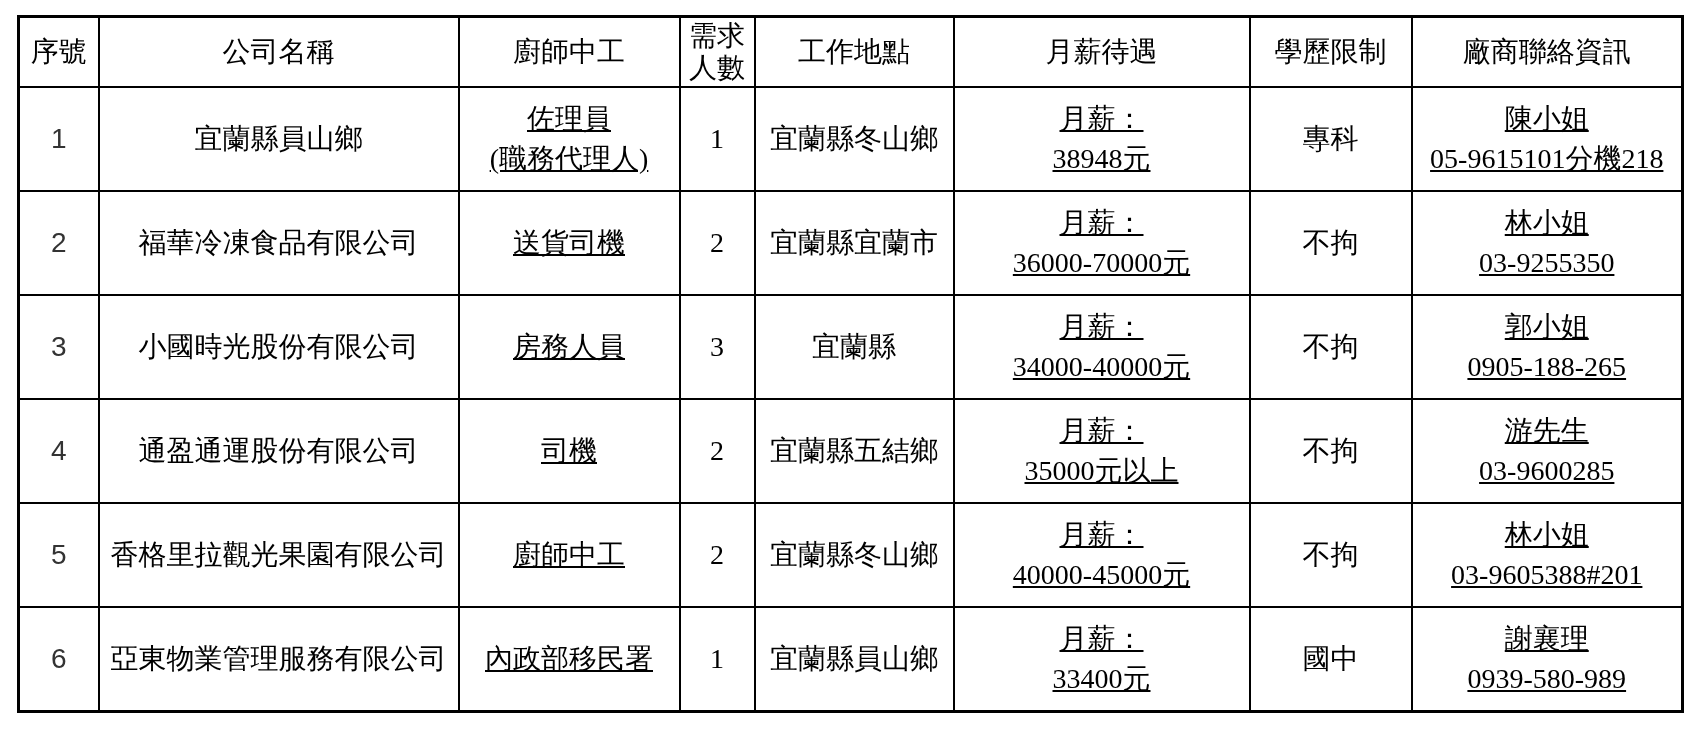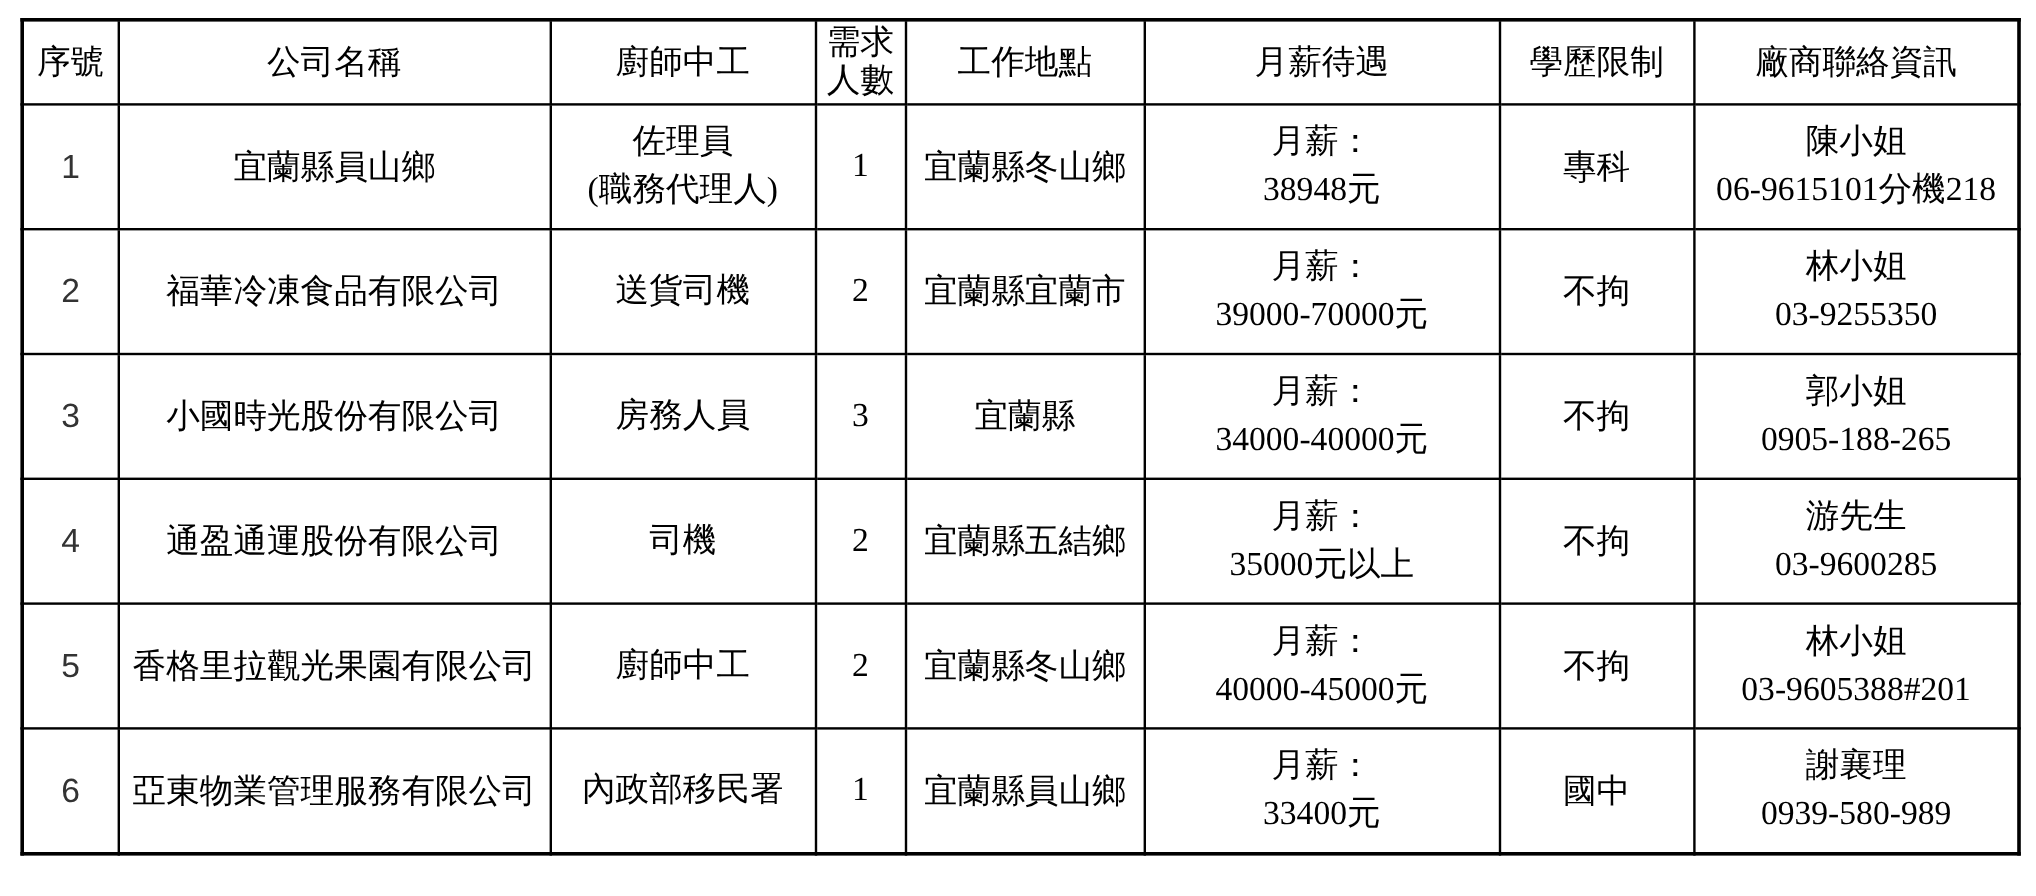--- a/index.html
+++ b/index.html
@@ -37,21 +37,21 @@
   }
   table.jobs thead tr { height: 66px; }
   table.jobs tbody tr { height: 104px; }
   th.h-count { line-height: 32px; padding: 0 2px; }
   td.c-seq {
     font-family: "Liberation Sans", "DejaVu Sans", sans-serif;
     font-weight: bold;
     color: #333333;
     font-size: 28px;
   }
-  .two-line div { line-height: 40px; }
+  .two-line div { line-height: 40px; text-decoration: underline; }
   .col-seq      { width: 80px;  }
   .col-company  { width: 360px; }
   .col-title    { width: 221px; }
   .col-count    { width: 75px;  }
   .col-location { width: 199px; }
   .col-salary   { width: 296px; }
   .col-edu      { width: 162px; }
   .col-contact  { width: 271px; }
 </style>
 </head>
@@ -91,35 +91,35 @@
         </td>
         <td>1</td>
         <td>宜蘭縣冬山鄉</td>
         <td class="two-line">
           <div>月薪：</div>
           <div>38948元</div>
         </td>
         <td>專科</td>
         <td class="two-line">
           <div>陳小姐</div>
-          <div>06-9615101分機218</div>
+          <div>05-9615101分機218</div>
         </td>
       </tr>
       <tr>
         <td class="c-seq">2</td>
         <td>福華冷凍食品有限公司</td>
         <td class="two-line">
           <div>送貨司機</div>
           <div></div>
         </td>
         <td>2</td>
         <td>宜蘭縣宜蘭市</td>
         <td class="two-line">
           <div>月薪：</div>
-          <div>39000-70000元</div>
+          <div>36000-70000元</div>
         </td>
         <td>不拘</td>
         <td class="two-line">
           <div>林小姐</div>
           <div>03-9255350</div>
         </td>
       </tr>
       <tr>
         <td class="c-seq">3</td>
         <td>小國時光股份有限公司</td>

